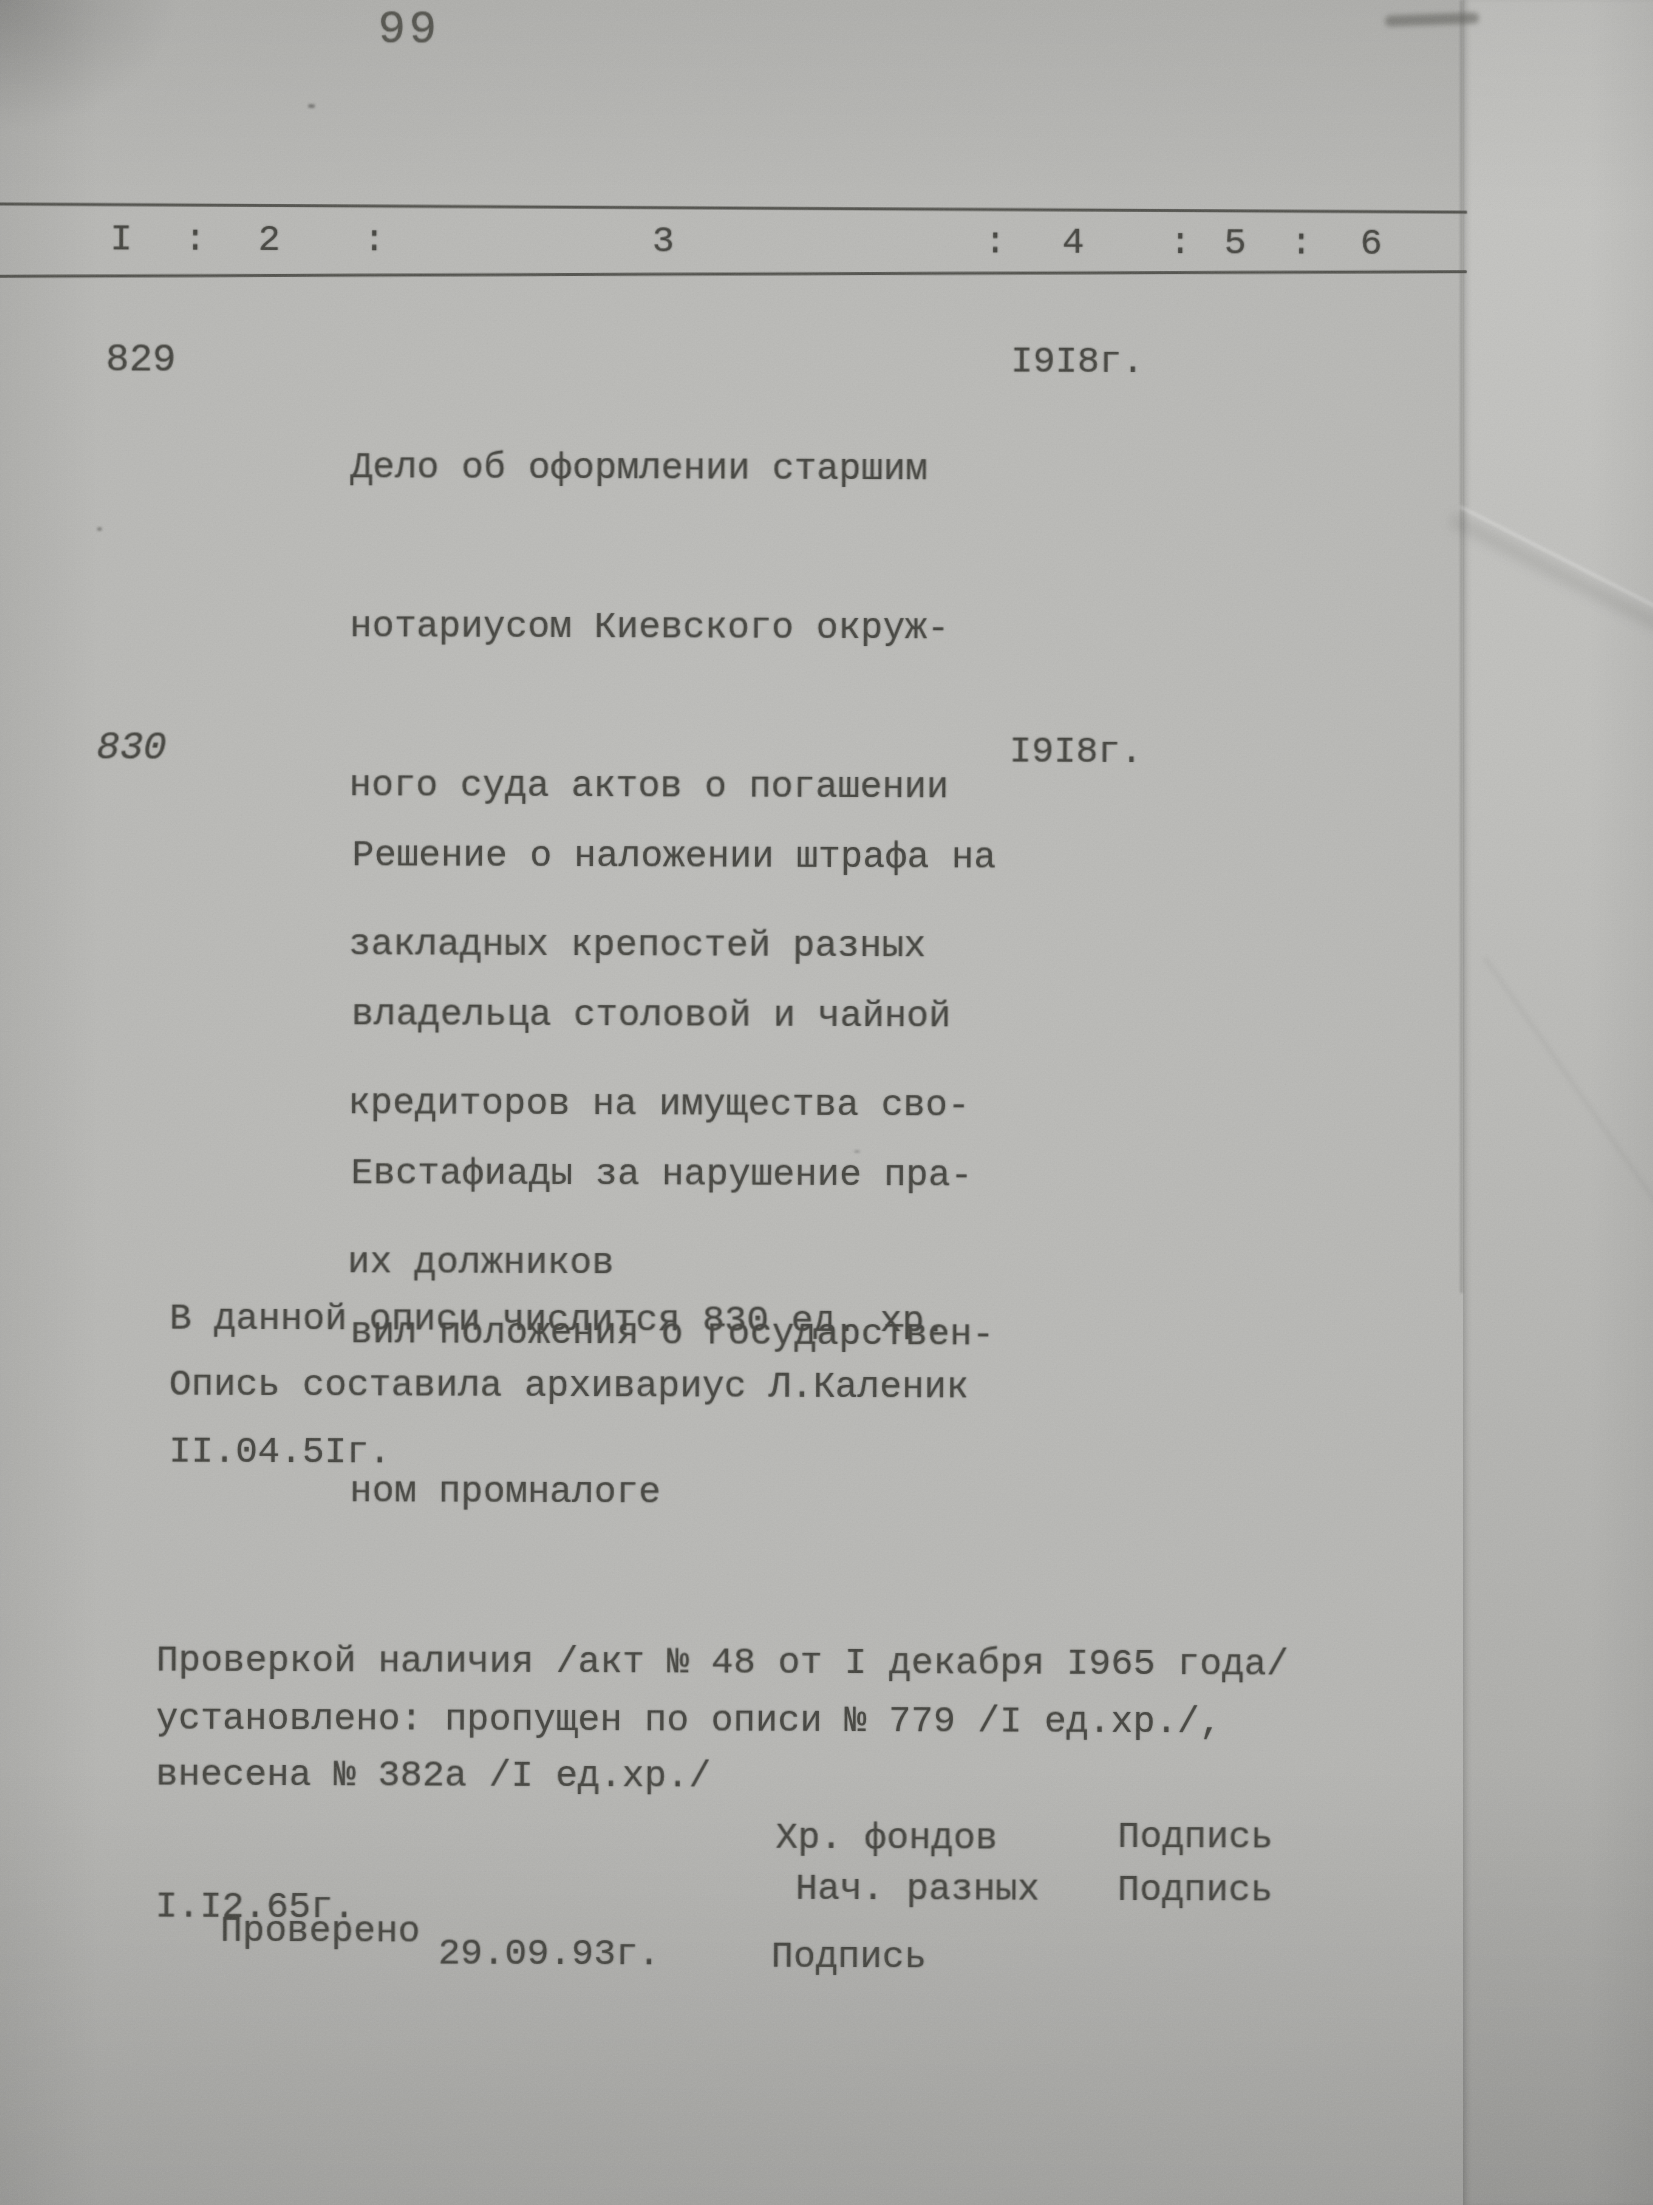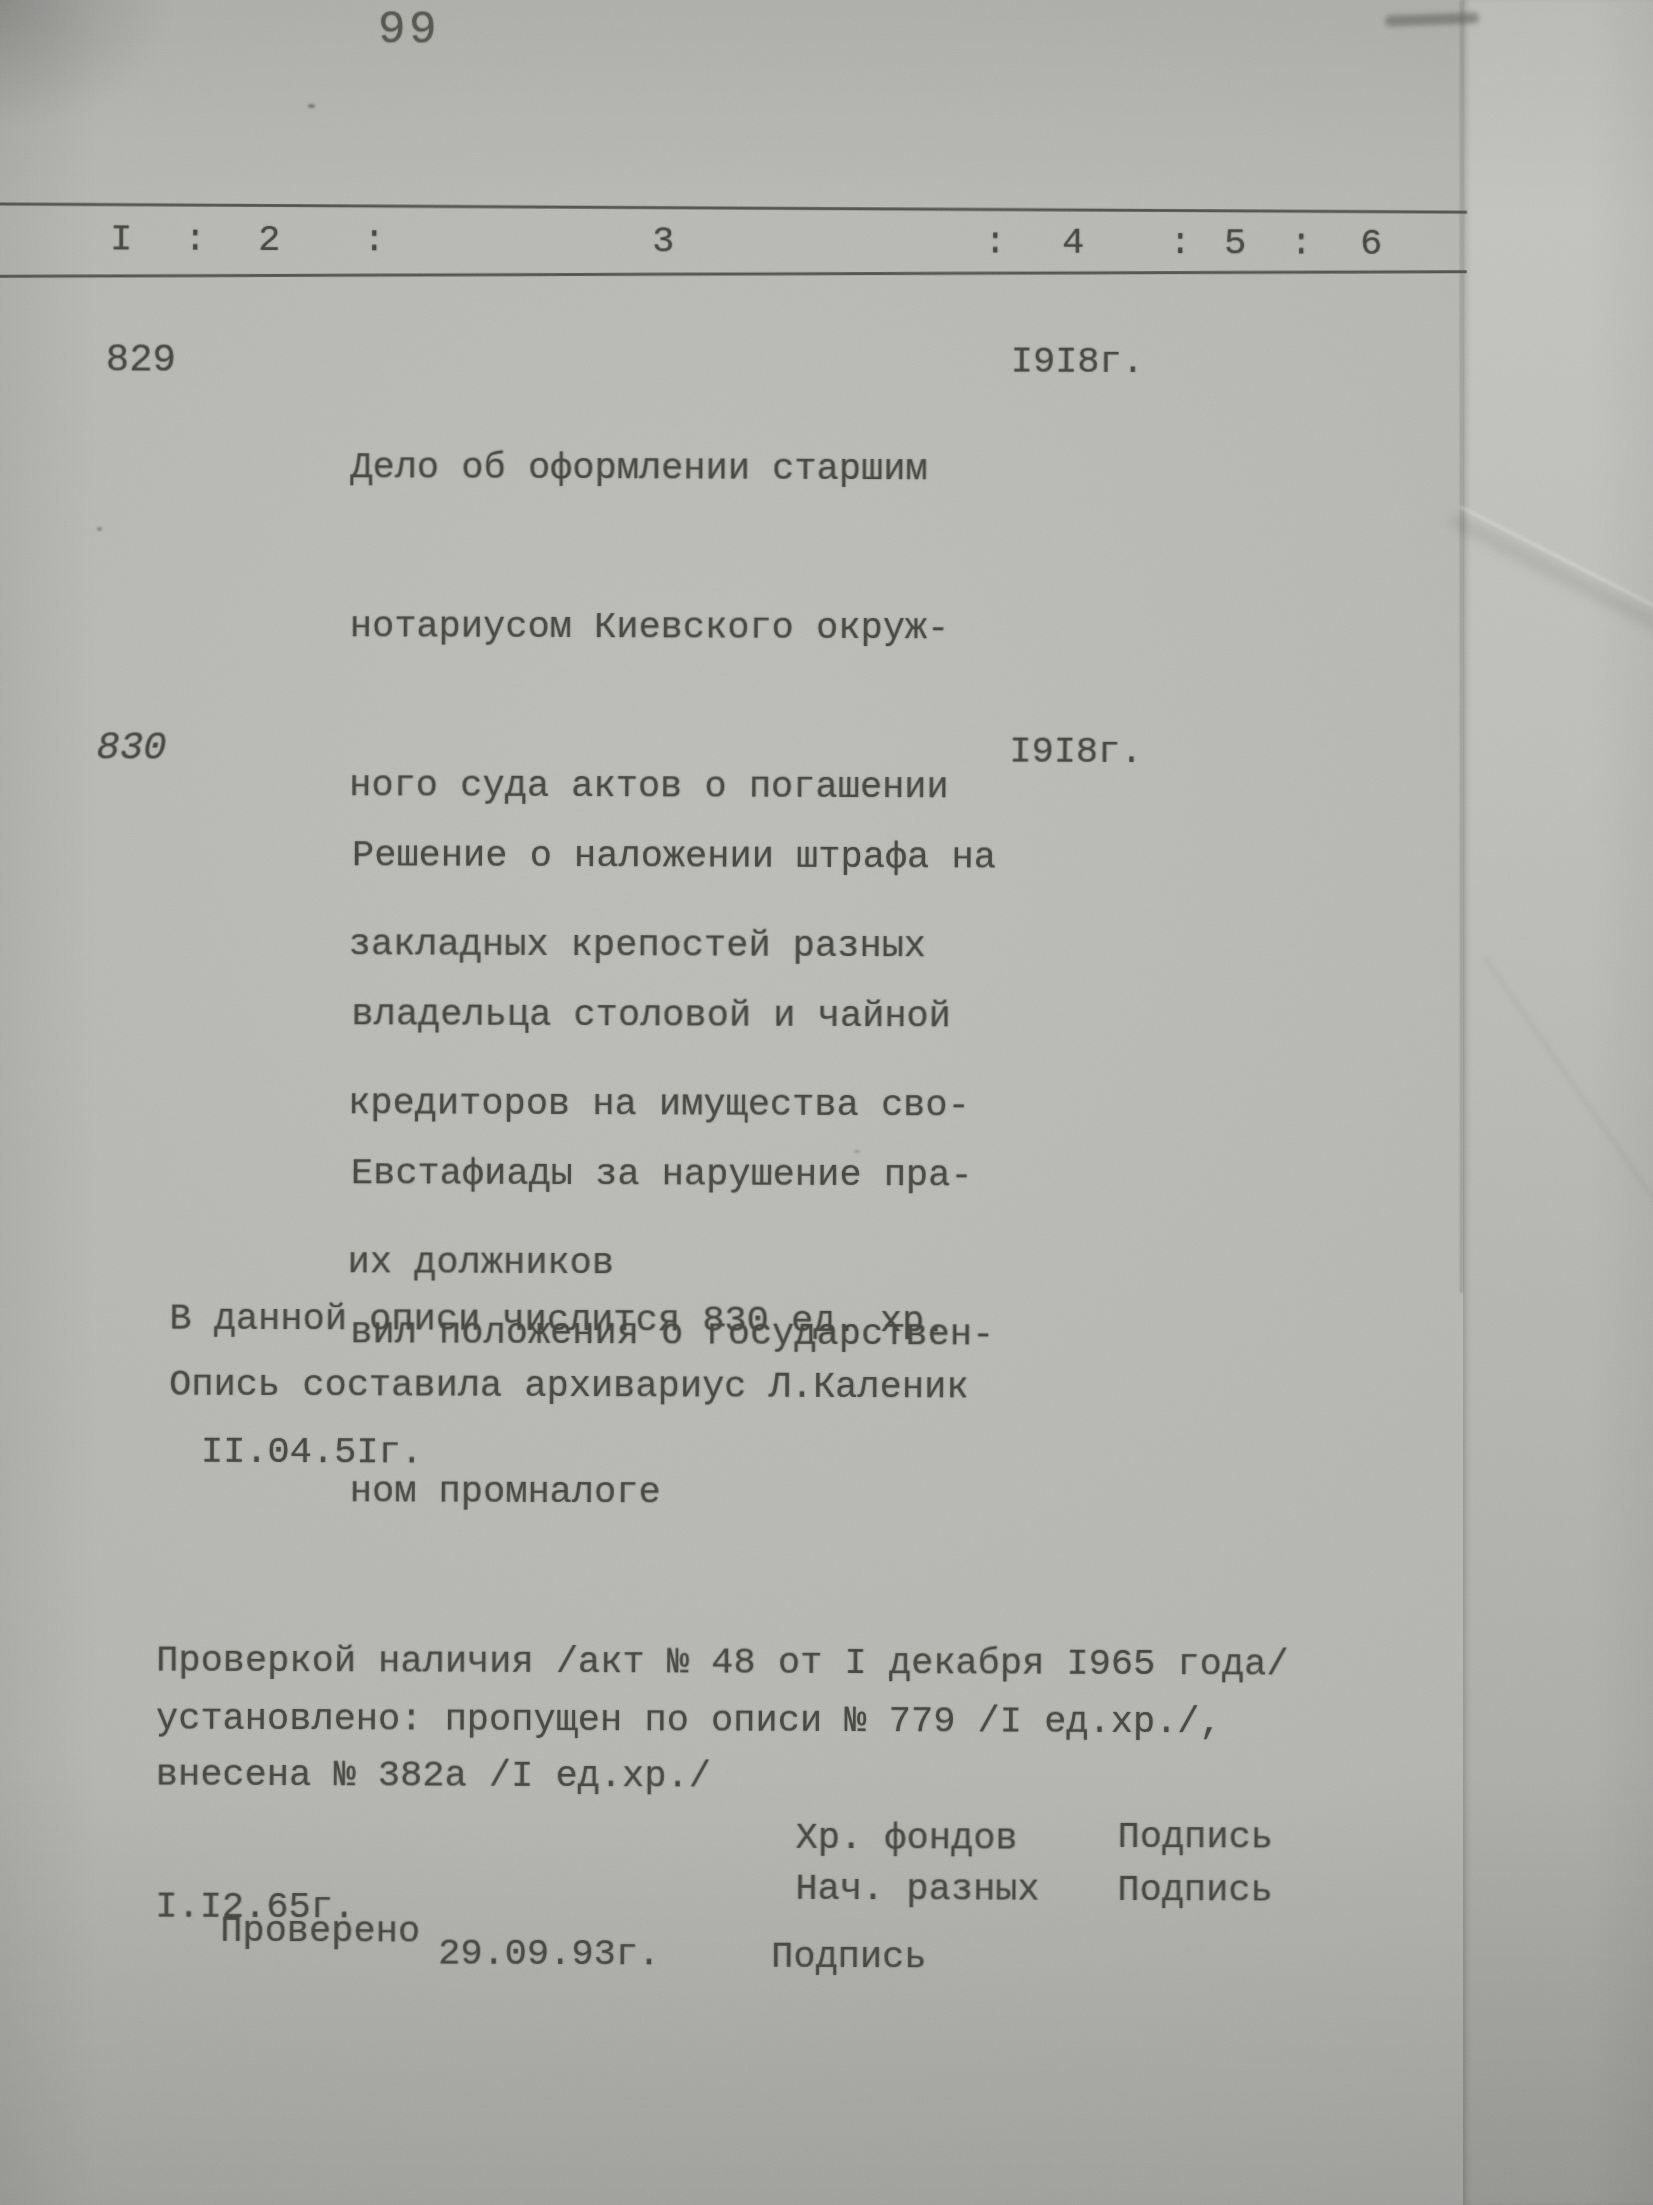--- a/index.html
+++ b/index.html
@@ -69,27 +69,27 @@
   #entry-829-number{left:107px;top:334px;}
   #entry-829-lines{left:352px;top:334px;}
   #entry-829-year{left:1012px;top:332px;}
   #entry-830-number{left:99px;top:722px;font-style:italic;}
   #entry-830-lines{left:355px;top:722px;}
   #entry-830-year{left:1012px;top:722px;}
   .entry-lines div{height:53px;}
 
   #summary-total{left:174px;top:1292px;}
   #summary-compiler{left:174px;top:1358px;}
-  #summary-date{left:174px;top:1425px;margin-left:32px;}
+  #summary-date{left:174px;top:1425px;}
 
   #verif-line1{left:162px;top:1634px;}
   #verif-line2{left:162px;top:1692px;}
   #verif-line3{left:162px;top:1748px;}
   #verif-date{left:162px;top:1880px;}
-  #sig-role-1{left:802px;top:1809px;}
+  #sig-role-1{left:782px;top:1809px;}
   #sig-label-1{left:1124px;top:1807px;}
   #sig-role-2{left:802px;top:1860px;}
   #sig-label-2{left:1124px;top:1860px;}
   #checked-label{left:195px;top:1904px;margin-left:32px;}
   #checked-date{left:445px;top:1926px;}
   #checked-sig{left:778px;top:1928px;}
 </style>
 </head>
 <body>
 

